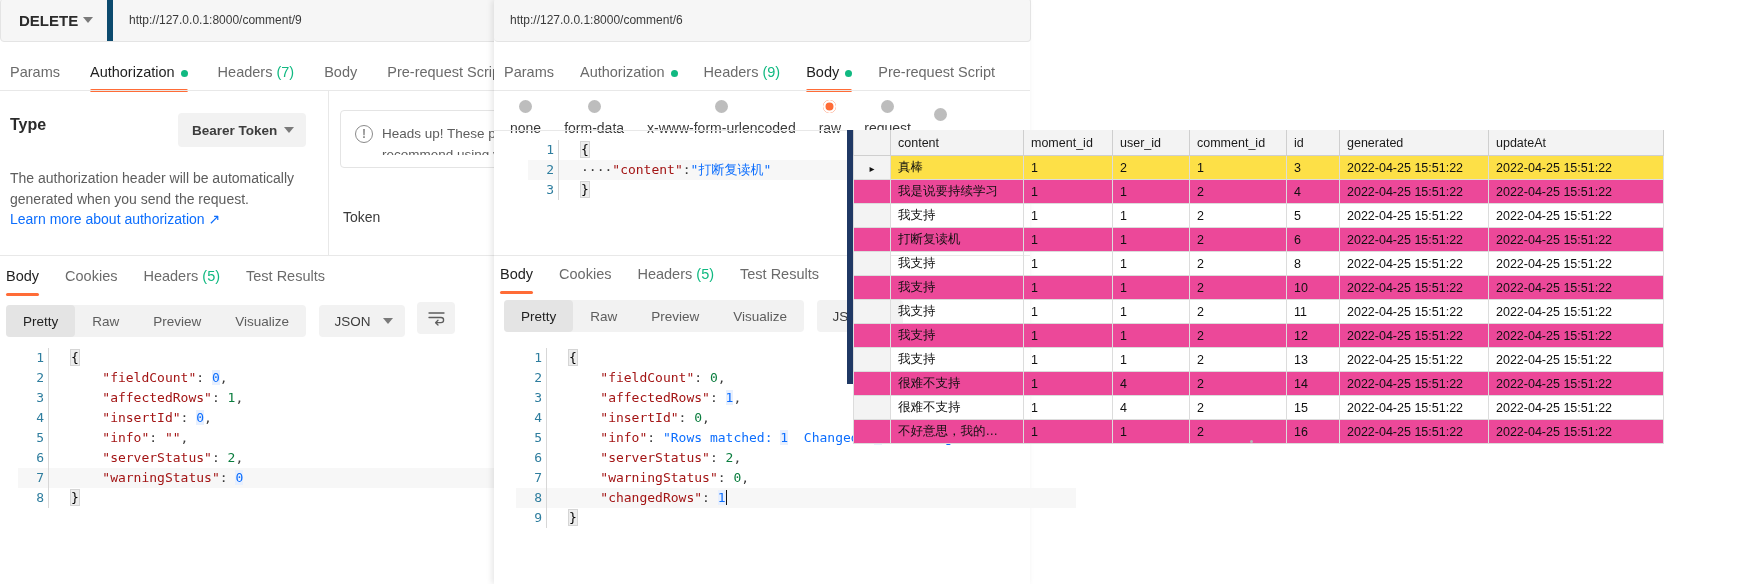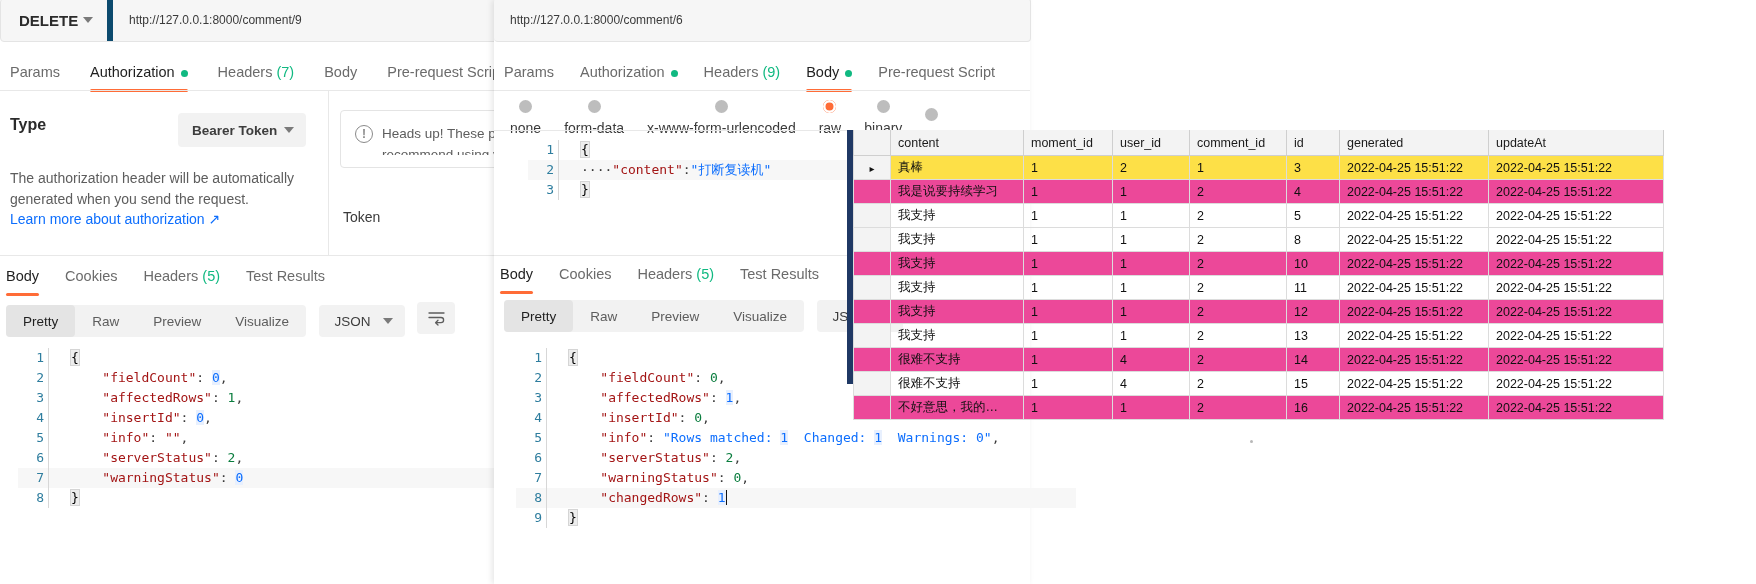--- a/index.html
+++ b/index.html
@@ -254,21 +254,21 @@
       <span class="radio">
         <span class="rdot"></span>
         <span>x-www-form-urlencoded</span>
       </span>
       <span class="radio">
         <span class="rdot on"></span>
         <span>raw</span>
       </span>
       <span class="radio">
         <span class="rdot"></span>
-        <span>binary</span>
+        <span>request</span>
       </span>
       <span class="radio">
         <span class="rdot"></span>
         <span></span>
       </span>
     </div>
 
   <div class="abs hline" style="left:494px; top:130px; width:536px;"></div>
 
   <div class="abs code" id="right-body" style="left:528px; top:140px; width:380px;">
@@ -399,20 +399,30 @@
             <tr>
               <td class="rowmark"></td>
               <td>我支持</td>
               <td>1</td>
               <td>1</td>
               <td>2</td>
               <td>5</td>
               <td>2022-04-25 15:51:22</td>
               <td>2022-04-25 15:51:22</td>
             </tr>
+            <tr class="alt">
+              <td class="rowmark"></td>
+              <td>打断复读机</td>
+              <td>1</td>
+              <td>1</td>
+              <td>2</td>
+              <td>6</td>
+              <td>2022-04-25 15:51:22</td>
+              <td>2022-04-25 15:51:22</td>
+            </tr>
             <tr>
               <td class="rowmark"></td>
               <td>我支持</td>
               <td>1</td>
               <td>1</td>
               <td>2</td>
               <td>8</td>
               <td>2022-04-25 15:51:22</td>
               <td>2022-04-25 15:51:22</td>
             </tr>

